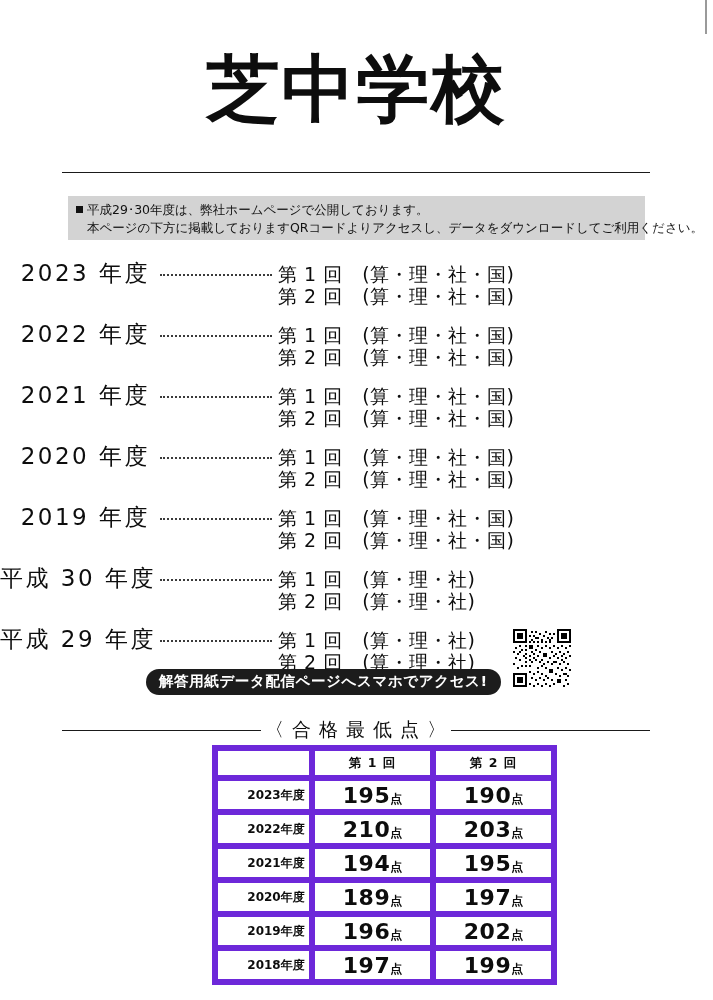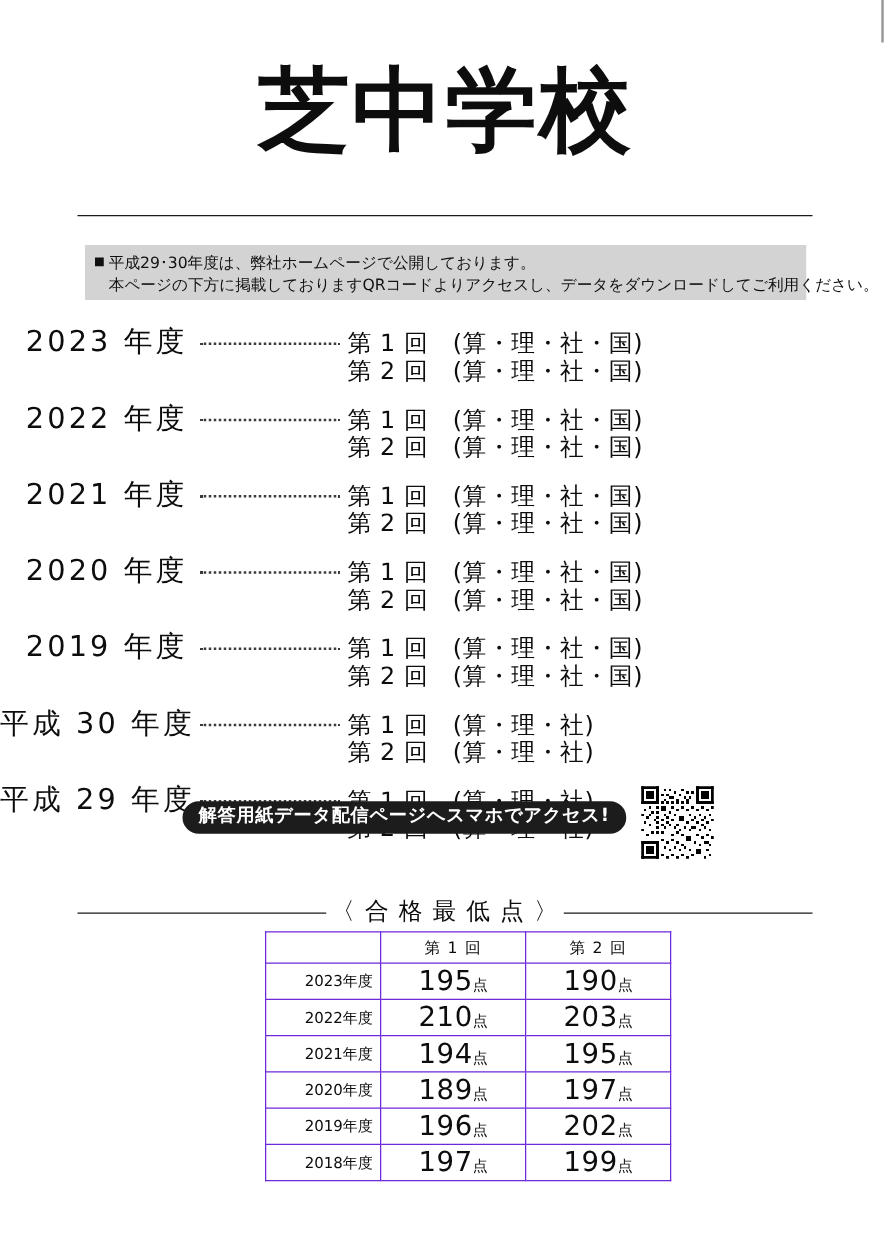--- a/index.html
+++ b/index.html
@@ -142,21 +142,21 @@
     font-size: 19px;
     letter-spacing: 0.5px;
     white-space: nowrap;
     color: #0d0d0d;
   }
 
   
   .banner-row {
     position: absolute;
     left: 146px;
-    top: 641px;
+    top: 669px;
     display: flex;
     align-items: center;
   }
   .banner-pill {
     background: #1c1c1c;
     color: #ffffff;
     border-radius: 13px;
     padding: 3px 13px 4px 13px;
     font-size: 14.5px;
     font-weight: 700;
@@ -198,24 +198,24 @@
 
   
   .score-table {
     position: absolute;
     left: 212px;
     top: 745px;
     border-collapse: collapse;
     border: 1.4px solid #1a1a1a;
   }
   .score-table td, .score-table th {
-    border: 1px solid #6d28d9;
+    border: 6px solid #6d28d9;
     text-align: center;
     vertical-align: middle;
-    font-weight: 400;
+    font-weight: 700;
     color: #0d0d0d;
     background: #ffffff;
   }
   .score-table th.col-head {
     width: 113px;
     height: 22px;
     font-size: 12.5px;
     letter-spacing: 1px;
   }
   .score-table th.corner {

